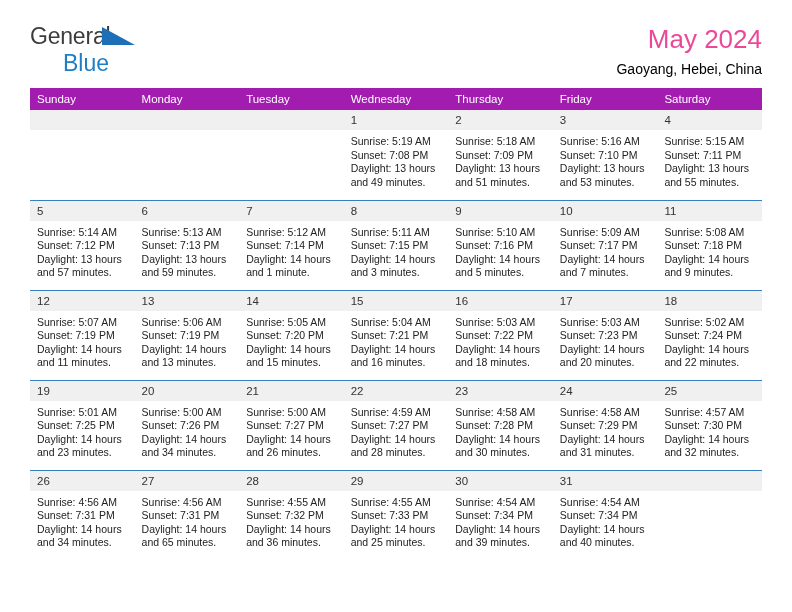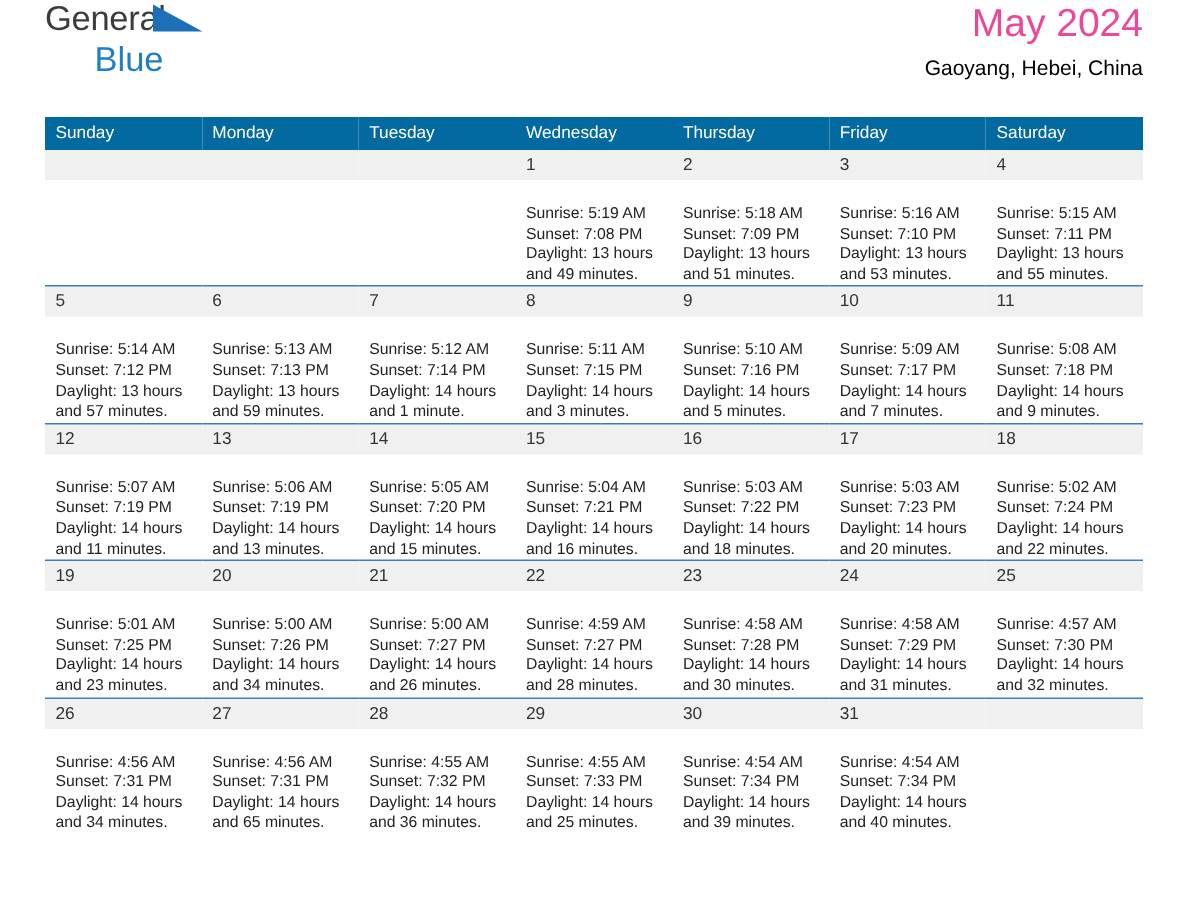--- a/index.html
+++ b/index.html
@@ -14,21 +14,22 @@
     height: 612px;
     position: relative;
     padding: 0 30px;
   }
 
   
   .topbar {
     display: flex;
     align-items: flex-start;
     justify-content: space-between;
-    height: 78px;
+    height: 88px;
+    padding-top: 24px;
   }
   .logo {
     position: relative;
     width: 130px;
     height: 48px;
   }
   .logo-general {
     font-size: 23px;
     color: #3c3c3c;
     letter-spacing: -0.2px;
@@ -66,21 +67,21 @@
     line-height: 16px;
   }
 
   
   table.cal {
     width: 732px;
     border-collapse: collapse;
     table-layout: fixed;
   }
   thead th {
-    background: #0369a1;
+    background: #a21caf;
     color: #ffffff;
     font-size: 11.5px;
     font-weight: normal;
     text-align: left;
     padding: 5px 0 5px 7px;
     height: 22px;
   }
   td.day {
     vertical-align: top;
     padding: 0;
@@ -91,21 +92,21 @@
   .datenum {
     background: #f0f0f0;
     font-size: 11.5px;
     color: #333333;
     padding: 4px 0 4px 7px;
     height: 20px;
     line-height: 12px;
   }
   .datenum.empty { color: transparent; }
   .info {
-    padding: 16px 6px 0 7px;
+    padding: 5px 6px 0 7px;
     font-size: 10.5px;
     line-height: 13.6px;
     color: #222222;
   }
   .info div { white-space: nowrap; }
 </style>
 </head>
 <body>
 
 <div id="page">

